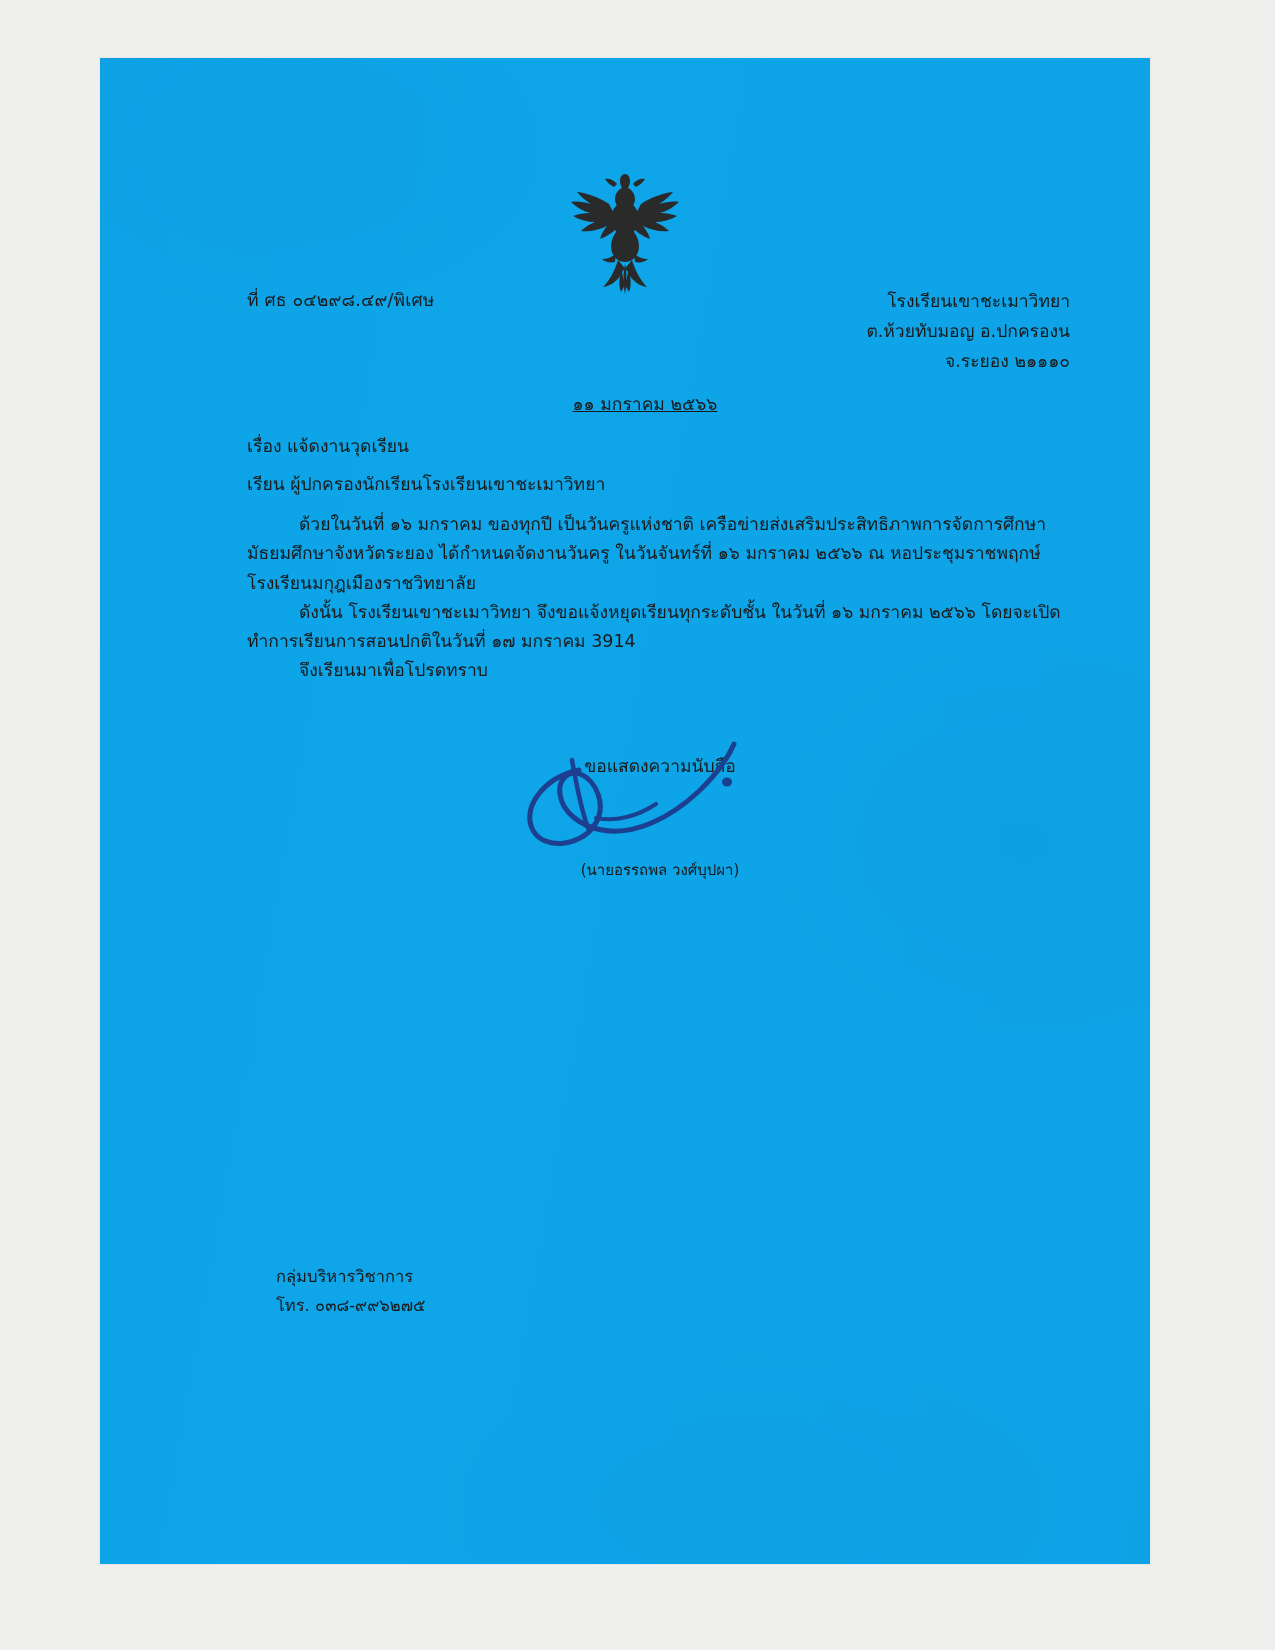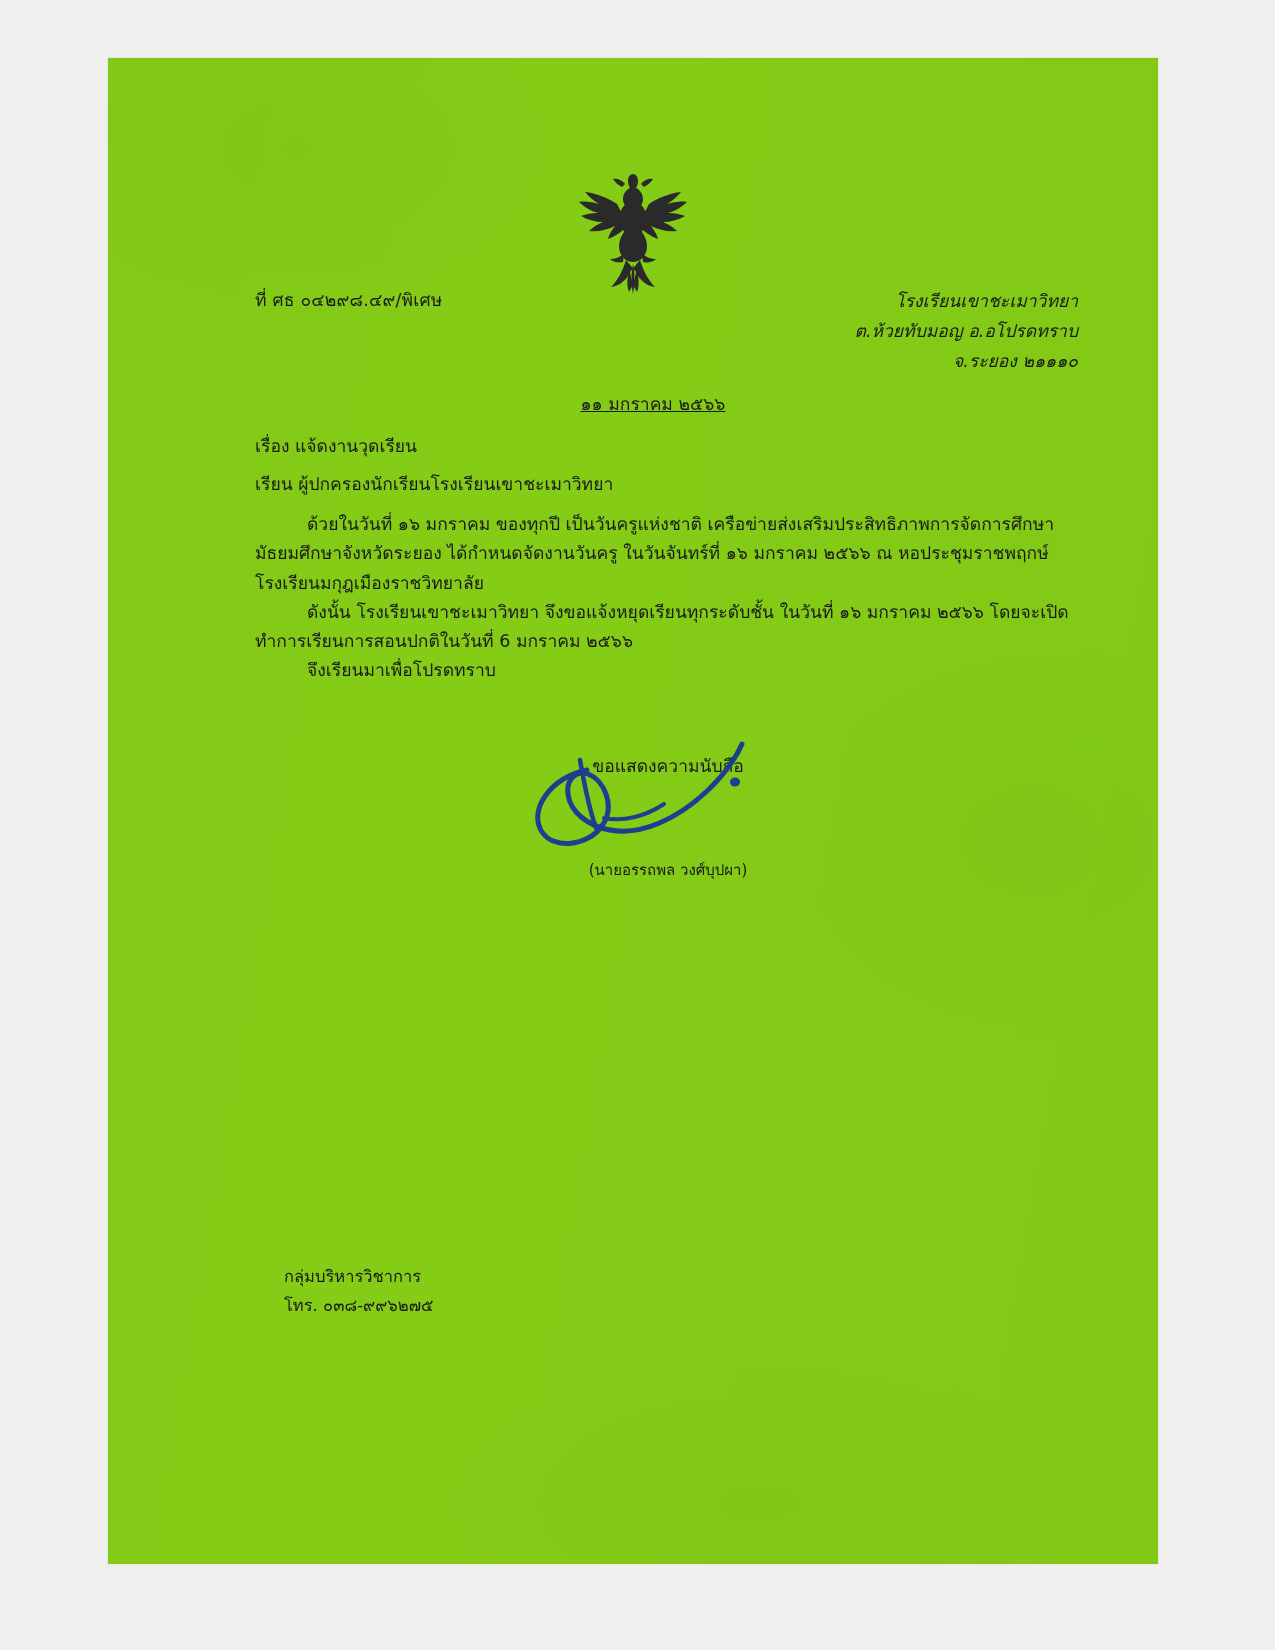--- a/index.html
+++ b/index.html
@@ -20,25 +20,25 @@
   
   .scan-bg {
     position: absolute;
     inset: 0;
     background: #efefed;
   }
 
   
   .page {
     position: absolute;
-    left: 108px;
+    left: 100px;
     top: 58px;
     width: 1050px;
     height: 1506px;
-    background: #84cc16;
+    background: #0ea5e9;
     box-shadow: 0 0 0 1px rgba(0,0,0,0.03);
     overflow: hidden;
   }
 
   
   .page::after {
     content: "";
     position: absolute;
     inset: 0;
     pointer-events: none;
@@ -77,21 +77,21 @@
   }
   .org-block {
     position: absolute;
     right: 80px;
     top: 228px;
     text-align: right;
     font-size: 17.5px;
     line-height: 1.72;
     white-space: nowrap;
   }
-  .org-block div { margin: 0; font-style: italic; }
+  .org-block div { margin: 0; }
 
   .date-line {
     position: absolute;
     left: 0;
     right: 0;
     top: 332px;
     text-align: center;
     font-size: 17.5px;
     padding-left: 40px;
     text-decoration: underline;
@@ -213,32 +213,32 @@
 
           <path d="M56 86c-4 3-9 5-14 5 3 3 8 4 13 3zM74 86c4 3 9 5 14 5-3 3-8 4-13 3z"></path>
         </g>
       </svg>
     </div>
 
     <div class="doc-number">ที่  ศธ ๐๔๒๙๘.๔๙/พิเศษ</div>
 
     <div class="org-block">
       <div>โรงเรียนเขาชะเมาวิทยา</div>
-      <div>ต.ห้วยทับมอญ อ.อโปรดทราบ</div>
+      <div>ต.ห้วยทับมอญ อ.ปกครองน</div>
       <div>จ.ระยอง ๒๑๑๑๐</div>
     </div>
 
     <div class="date-line">๑๑ มกราคม ๒๕๖๖</div>
 
     <div class="subject">เรื่อง แจ้ดงานวุดเรียน</div>
     <div class="to">เรียน ผู้ปกครองนักเรียนโรงเรียนเขาชะเมาวิทยา</div>
 
     <div class="para p1"><span class="indent"></span><span>ด้วยในวันที่ ๑๖ มกราคม ของทุกปี เป็นวันครูแห่งชาติ เครือข่ายส่งเสริมประสิทธิภาพการจัดการศึกษามัธยมศึกษาจังหวัดระยอง ได้กำหนดจัดงานวันครู ในวันจันทร์ที่ ๑๖ มกราคม ๒๕๖๖ ณ หอประชุมราชพฤกษ์ โรงเรียนมกุฎเมืองราชวิทยาลัย</span></div>
 
-    <div class="para p2"><span class="indent"></span><span>ดังนั้น โรงเรียนเขาชะเมาวิทยา จึงขอแจ้งหยุดเรียนทุกระดับชั้น  ในวันที่ ๑๖  มกราคม  ๒๕๖๖ โดยจะเปิดทำการเรียนการสอนปกติในวันที่  6 มกราคม ๒๕๖๖</span></div>
+    <div class="para p2"><span class="indent"></span><span>ดังนั้น โรงเรียนเขาชะเมาวิทยา จึงขอแจ้งหยุดเรียนทุกระดับชั้น  ในวันที่ ๑๖  มกราคม  ๒๕๖๖ โดยจะเปิดทำการเรียนการสอนปกติในวันที่  ๑๗ มกราคม 3914</span></div>
 
     <div class="para p3"><span class="indent"></span><span>จึงเรียนมาเพื่อโปรดทราบ</span></div>
 
     <div class="regards">ขอแสดงความนับถือ</div>
 
     <div class="signature">
       <svg viewBox="0 0 300 130" width="300" height="130" aria-hidden="true">
         <g fill="none" stroke="#1c3f8f" stroke-linecap="round" stroke-linejoin="round">
           <path d="M95 40 C58 48, 36 80, 50 102 C62 120, 96 116, 110 96 C124 76, 112 50, 96 44 C84 40, 74 50, 76 64 C78 82, 96 96, 118 100 C150 106, 186 88, 214 62 C232 45, 244 28, 250 14" stroke-width="5"></path>
           <path d="M88 30 C92 52, 96 76, 104 98" stroke-width="4.5"></path>

